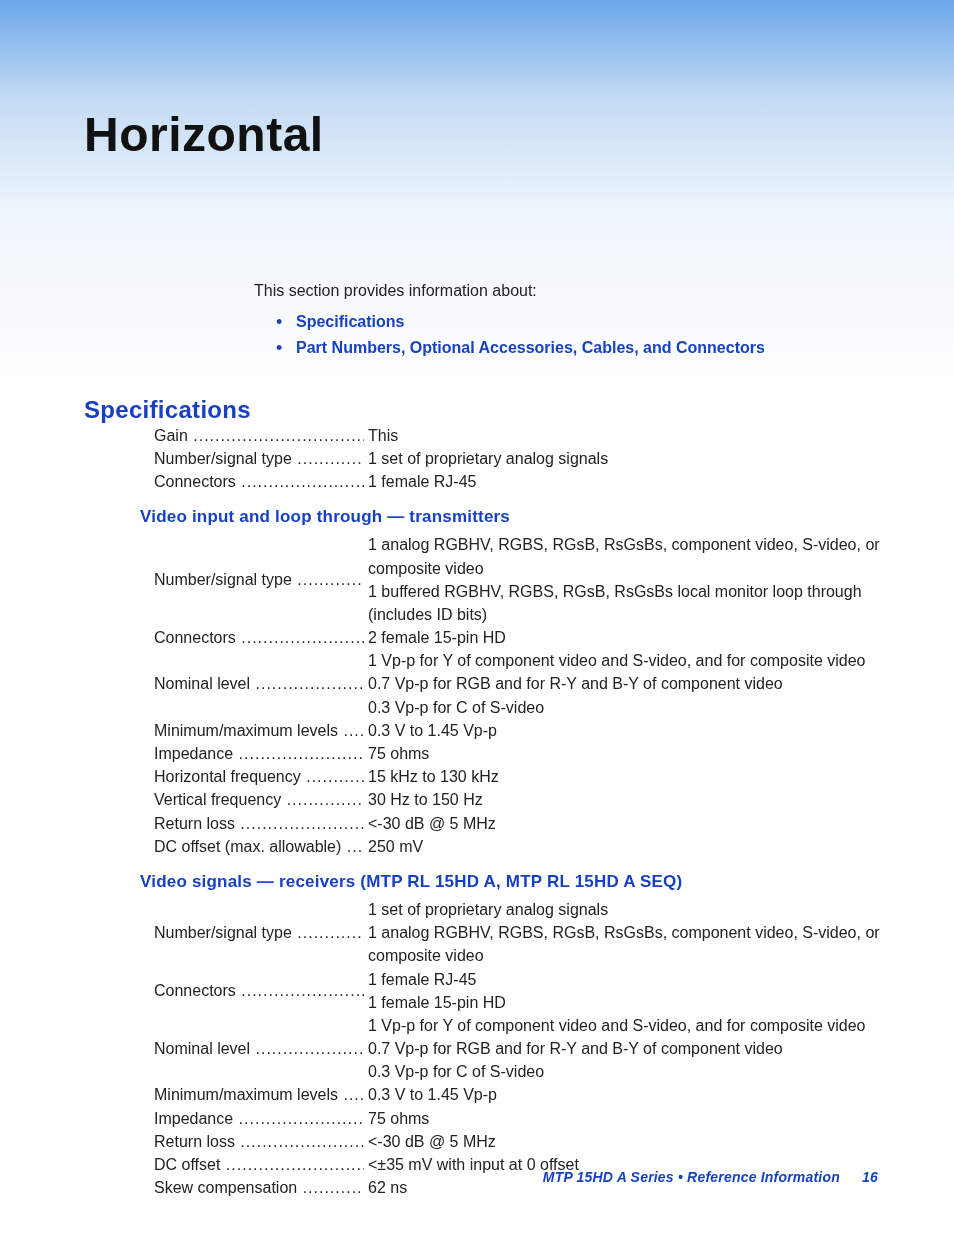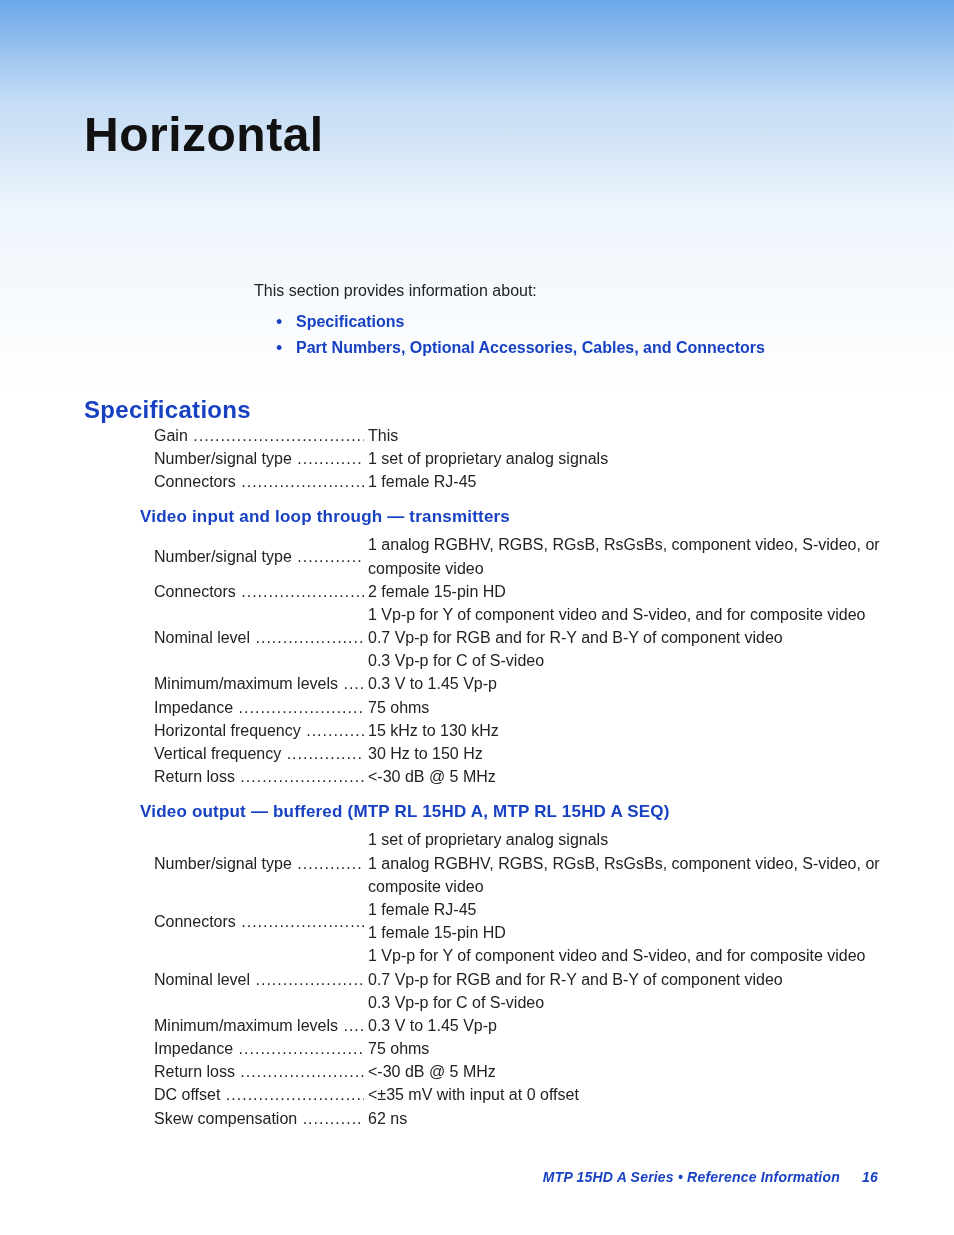--- a/index.html
+++ b/index.html
@@ -115,20 +115,21 @@
           <div>1 female RJ-45</div>
         </div>
       </div>
     </div>
     <div class="sub-heading tight">Video input and loop through — transmitters</div>
     <div class="spec-table">
       <div class="spec-row">
         <div class="spec-label">Number/signal type</div>
         <div class="spec-value">
           <div>1 analog RGBHV, RGBS, RGsB, RsGsBs, component video, S-video, or composite video</div>
+          <div>1 buffered RGBHV, RGBS, RGsB, RsGsBs local monitor loop through (includes ID bits)</div>
         </div>
       </div>
       <div class="spec-row">
         <div class="spec-label">Connectors</div>
         <div class="spec-value">
           <div>2 female 15-pin HD</div>
         </div>
       </div>
       <div class="spec-row">
         <div class="spec-label">Nominal level</div>
@@ -161,22 +162,28 @@
         <div class="spec-value">
           <div>30 Hz to 150 Hz</div>
         </div>
       </div>
       <div class="spec-row">
         <div class="spec-label">Return loss</div>
         <div class="spec-value">
           <div>&lt;-30 dB @ 5 MHz</div>
         </div>
       </div>
+      <div class="spec-row">
+        <div class="spec-label">DC offset (max. allowable)</div>
+        <div class="spec-value">
+          <div>250 mV</div>
+        </div>
+      </div>
     </div>
-    <div class="sub-heading tight">Video output — buffered (MTP RL 15HD A, MTP RL 15HD A SEQ)</div>
+    <div class="sub-heading tight">Video signals — receivers (MTP RL 15HD A, MTP RL 15HD A SEQ)</div>
     <div class="spec-table">
       <div class="spec-row">
         <div class="spec-label">Number/signal type</div>
         <div class="spec-value">
           <div>1 set of proprietary analog signals</div>
           <div>1 analog RGBHV, RGBS, RGsB, RsGsBs, component video, S-video, or composite video</div>
         </div>
       </div>
       <div class="spec-row">
         <div class="spec-label">Connectors</div>

